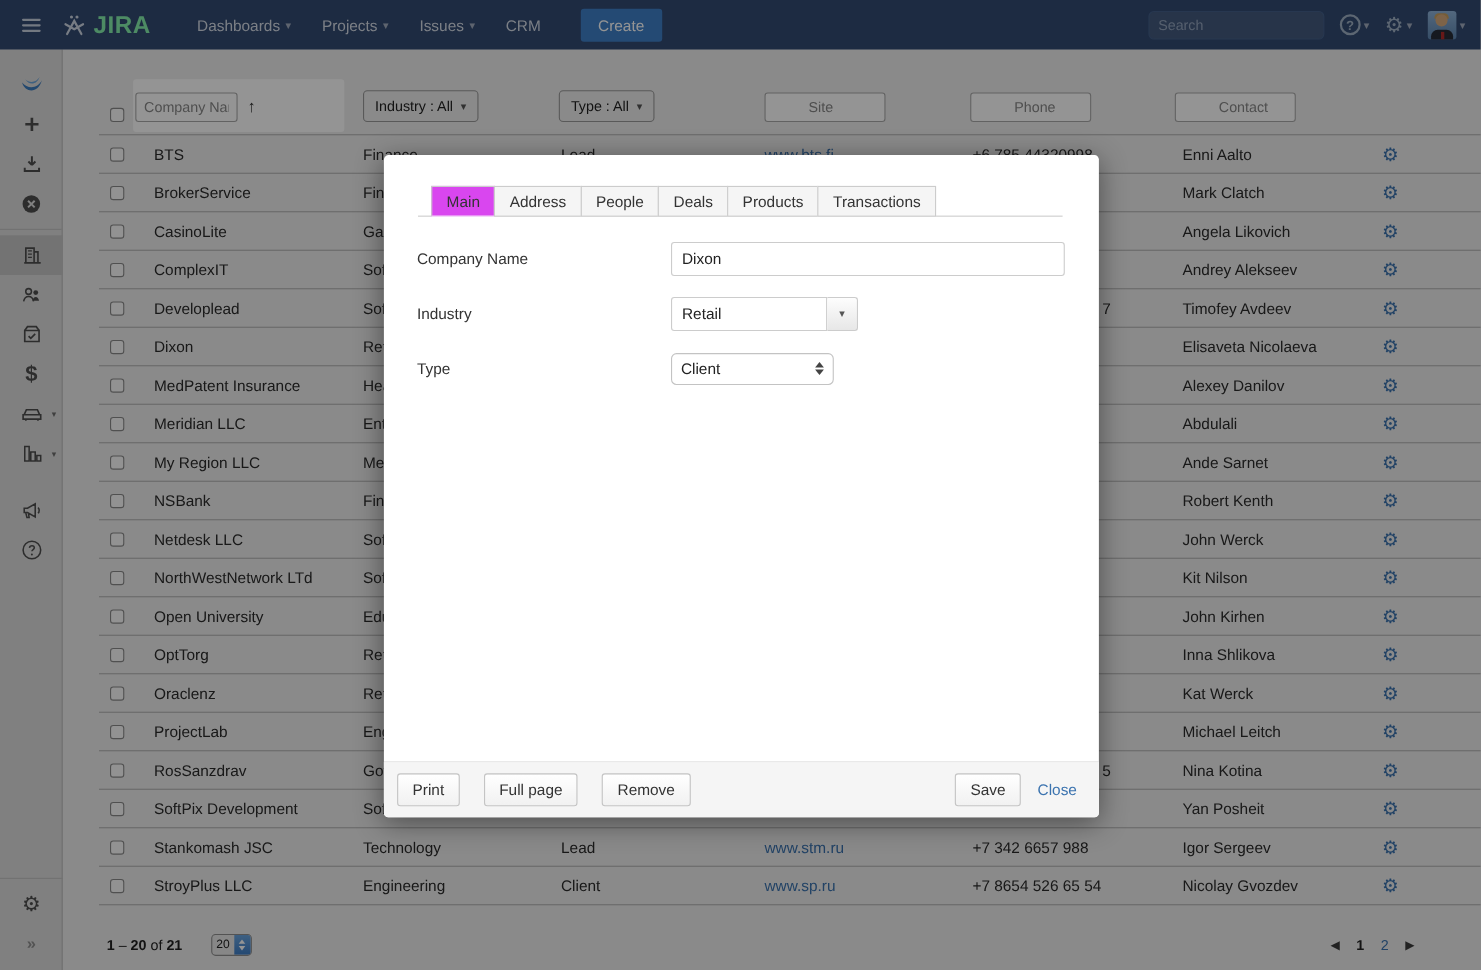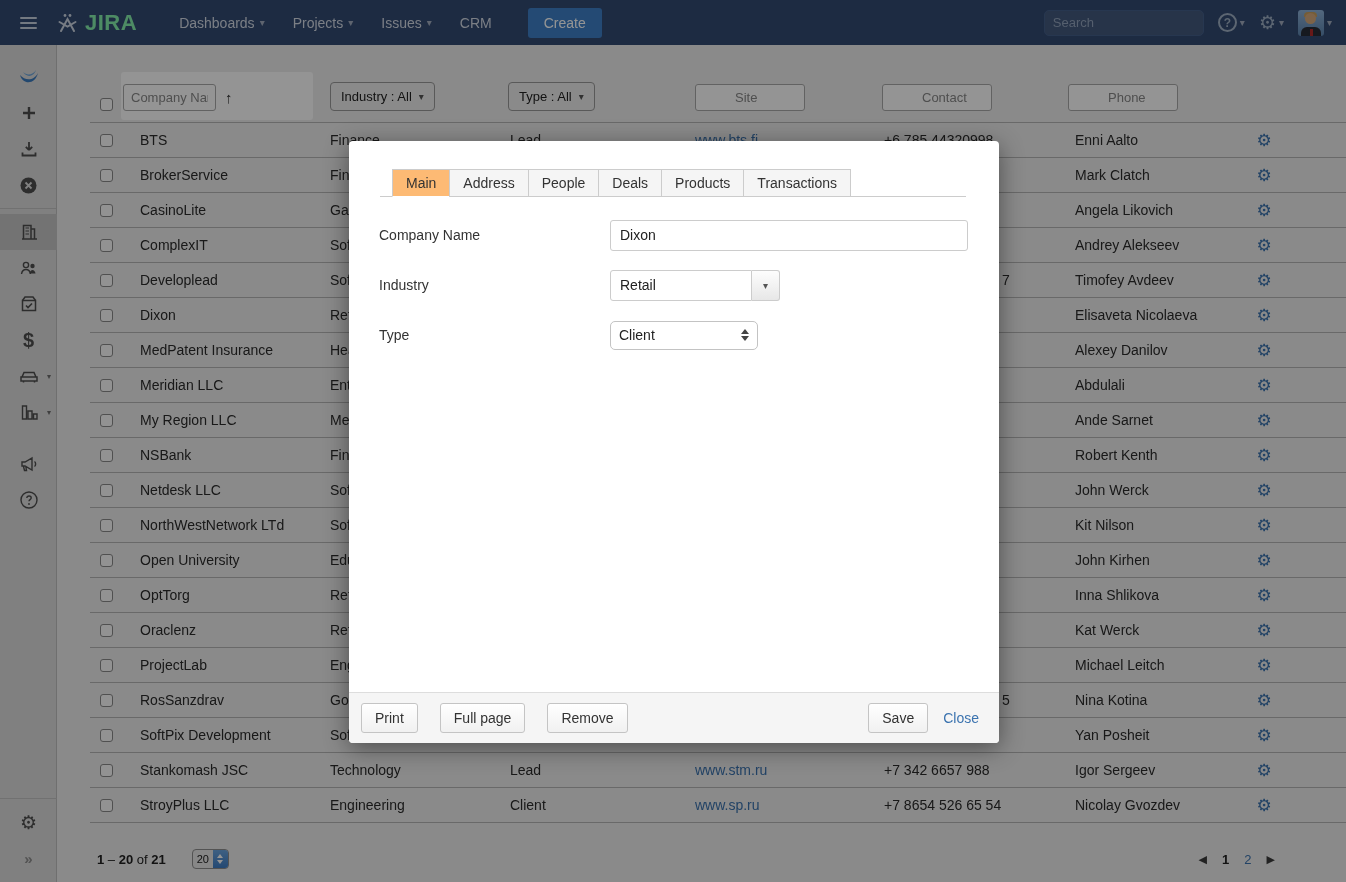--- a/index.html
+++ b/index.html
@@ -72,21 +72,21 @@
   .td-type { padding-left:2px; }
   .td-site { padding-left:7px; }
   .td-site a { color:#3b73af; text-decoration:none; cursor:pointer; }
   .td-phone { padding-left:9px; }
   .td-phone .peek { padding-left:118px; }
   .td-contact { padding-left:14px; }
   .td-gear { justify-content:center; }
   .gear-i { color:#3b73af; font-size:17px; cursor:pointer; }
 
   
-  .pager { position:absolute; left:0; right:15px; bottom:0; height:46px; display:flex; align-items:center; }
+  .pager { position:absolute; left:0; right:4px; bottom:0; height:46px; display:flex; align-items:center; }
   .pg-summary { margin-left:40px; font-size:13px; color:#222; }
   .pg-summary b { font-weight:bold; }
   .size-select { margin-left:26px; width:37px; height:20px; border:1px solid #8f8f8f; border-radius:4px;
     background:#e8e8e8; display:flex; overflow:hidden; cursor:pointer; }
   .size-select .val { flex:1; font-size:11px; color:#222; display:flex; align-items:center; justify-content:center; }
   .size-select .stepper { width:15px; background:linear-gradient(#6aa5e0,#3f7ec6);
     display:flex; flex-direction:column; align-items:center; justify-content:center; gap:2px; }
   .tri-up { width:0; height:0; border-left:3px solid transparent; border-right:3px solid transparent; border-bottom:4px solid #fff; }
   .tri-dn { width:0; height:0; border-left:3px solid transparent; border-right:3px solid transparent; border-top:4px solid #fff; }
   .pg-nav { margin-left:auto; margin-right:56px; display:flex; align-items:center; gap:15px; font-size:13px; }
@@ -97,21 +97,21 @@
   
   .blanket { position:fixed; inset:0; background:rgba(0,0,0,.42); z-index:40; }
   .modal { position:absolute; left:349px; top:141px; width:650px; height:602px; background:#fff;
     border-radius:4px; box-shadow:0 5px 25px rgba(0,0,0,.45); z-index:50; }
   .modal-header { height:57px; background:#f4f4f4; border-bottom:1px solid #ddd;
     border-radius:4px 4px 0 0; display:flex; align-items:center; padding-left:21px; }
   .modal-title { font-size:20px; color:#333; }
   .tabs { margin:28px 33px 0 31px; border-bottom:1px solid #ccc; display:flex; padding-left:13px; }
   .tab { font-size:14px; color:#333; padding:5px 13px; background:#f5f5f5; border:1px solid #ccc;
     margin-bottom:-1px; margin-left:-1px; cursor:pointer; }
-  .tab.active { background:#fdba74; border-bottom-color:#fff; }
+  .tab.active { background:#d946ef; border-bottom-color:#fff; }
   .form { padding:22px 0 0 30px; }
   .form-row { display:flex; align-items:center; height:32px; margin-bottom:18px; }
   .form-label { width:231px; font-size:14px; color:#333; }
   .text-input { width:358px; height:31px; border:1px solid #ccc; border-radius:3px; font-size:14px;
     font-family:inherit; color:#222; padding:0 9px; outline:none; }
   .combo { display:flex; }
   .combo .text-input { width:142px; border-radius:3px 0 0 3px; }
   .combo-btn { width:28px; height:31px; border:1px solid #ccc; border-left:none; border-radius:0 3px 3px 0;
     background:linear-gradient(#fdfdfd,#e7e7e7); display:flex; align-items:center; justify-content:center;
     color:#555; font-size:10px; cursor:pointer; }
@@ -296,24 +296,24 @@
     <div class="th">
       <div class="drop-btn">
         <span>Type : All</span>
         <span class="nav-caret">▾</span>
       </div>
     </div>
     <div class="th">
         <input class="f-input site-input" placeholder="Site" style="">
       </div>
     <div class="th">
+        <input class="f-input phone-input" placeholder="Phone" style="">
+      </div>
+    <div class="th">
         <input class="f-input contact-input" placeholder="Contact" style="">
-      </div>
-    <div class="th">
-        <input class="f-input phone-input" placeholder="Phone" style="">
       </div>
     <div class="th"></div>
   </div>
   <div id="rows">
   <div class="grid trow">
     <div class="td td-cb">
           <span class="checkbox"></span>
         </div>
     <div class="td td-name">BTS</div>
     <div class="td td-industry">Finance</div>

